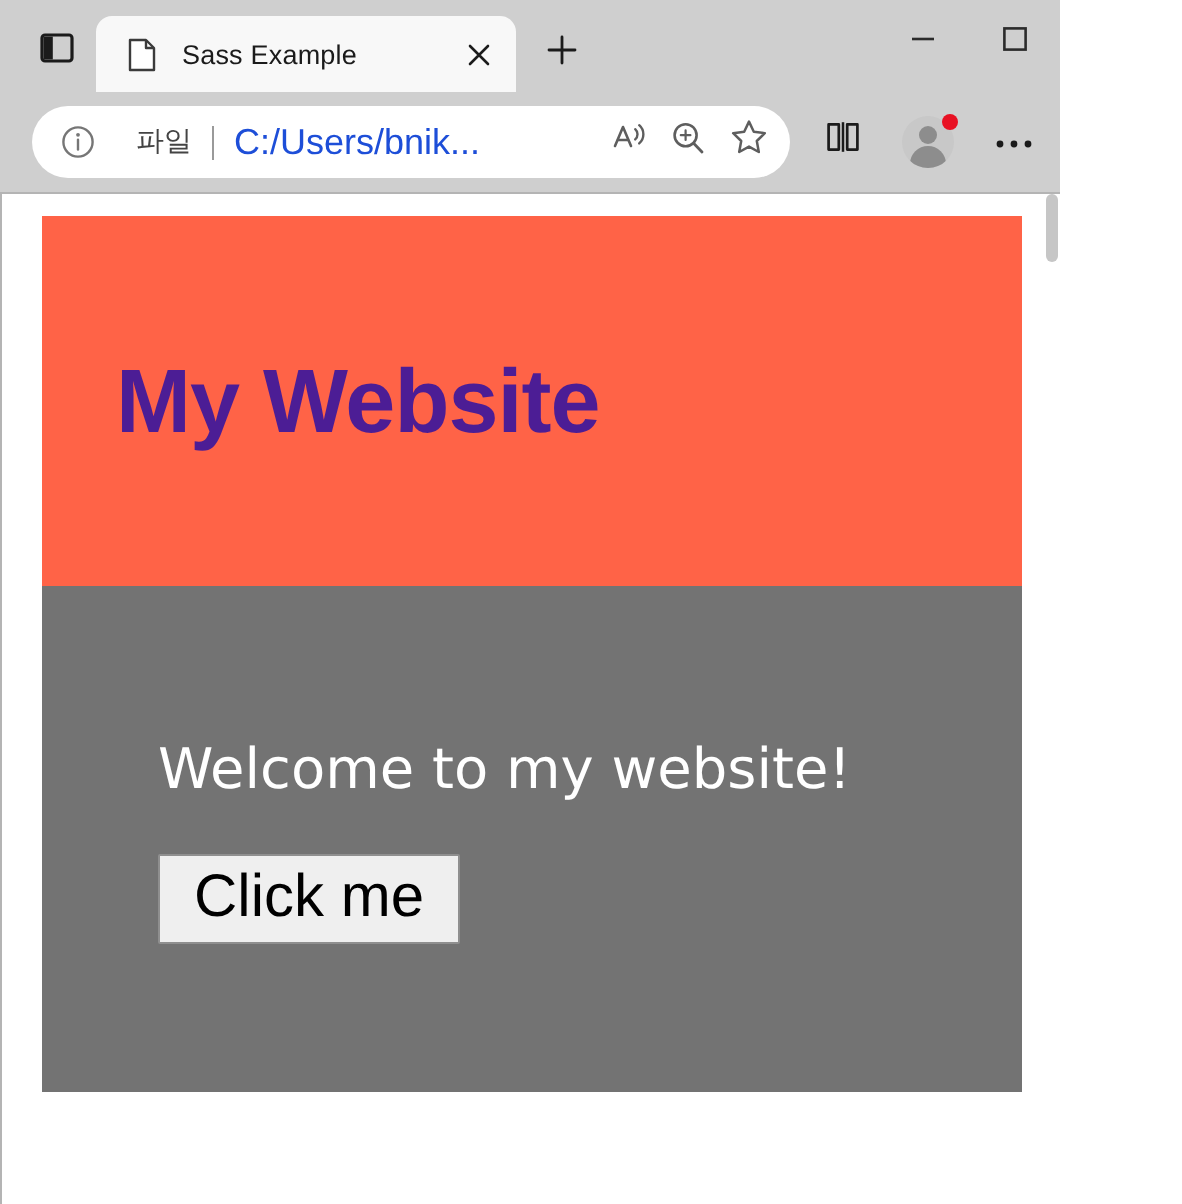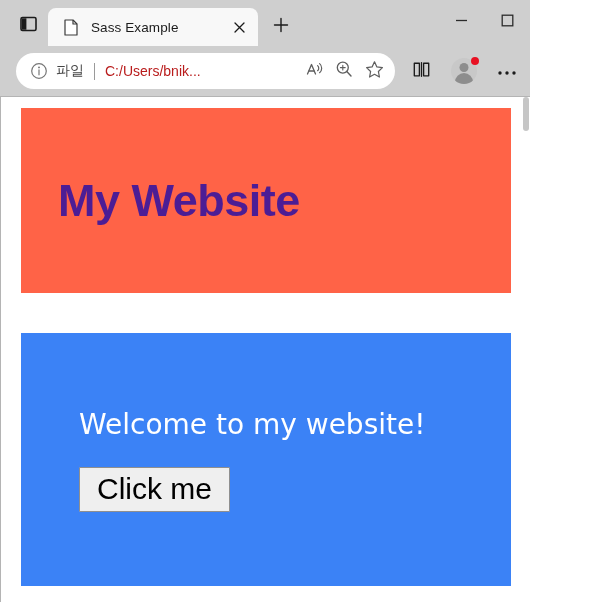--- a/index.html
+++ b/index.html
@@ -145,34 +145,34 @@
     width: 22px;
     height: 22px;
     flex: 0 0 auto;
     display: flex;
     align-items: center;
     justify-content: center;
   }
   .omnibox-scheme {
     font-size: 14px;
     color: #444444;
-    margin-left: 6px;
+    margin-left: 18px;
     white-space: nowrap;
     font-family: "DejaVu Sans", sans-serif;
   }
   .omnibox-divider {
     width: 1px;
     height: 17px;
     background: #9a9a9a;
     margin: 0 10px;
     flex: 0 0 auto;
   }
   .omnibox-url {
-    font-size: 14px;
-    color: #b91c1c;
+    font-size: 18px;
+    color: #1d4ed8;
     white-space: nowrap;
     overflow: hidden;
     text-overflow: ellipsis;
     flex: 1 1 auto;
   }
   .omnibox-btn {
     width: 30px;
     height: 30px;
     flex: 0 0 auto;
     display: flex;
@@ -259,25 +259,24 @@
   .site-title {
     color: #4c1d95;
     font-size: 45px;
     font-weight: bold;
     line-height: 1;
     margin: 0;
     letter-spacing: -0.5px;
   }
 
   .site-main {
-    background: #3b82f6;
+    background: #737373;
     height: 253px;
     box-sizing: border-box;
     padding: 78px 0 0 58px;
-    margin-top: 40px;
   }
   .welcome-text {
     color: #ffffff;
     font-size: 28px;
     margin: 0 0 28px 0;
     line-height: 1;
     font-family: "DejaVu Sans", sans-serif;
   }
   .click-button {
     display: inline-block;

